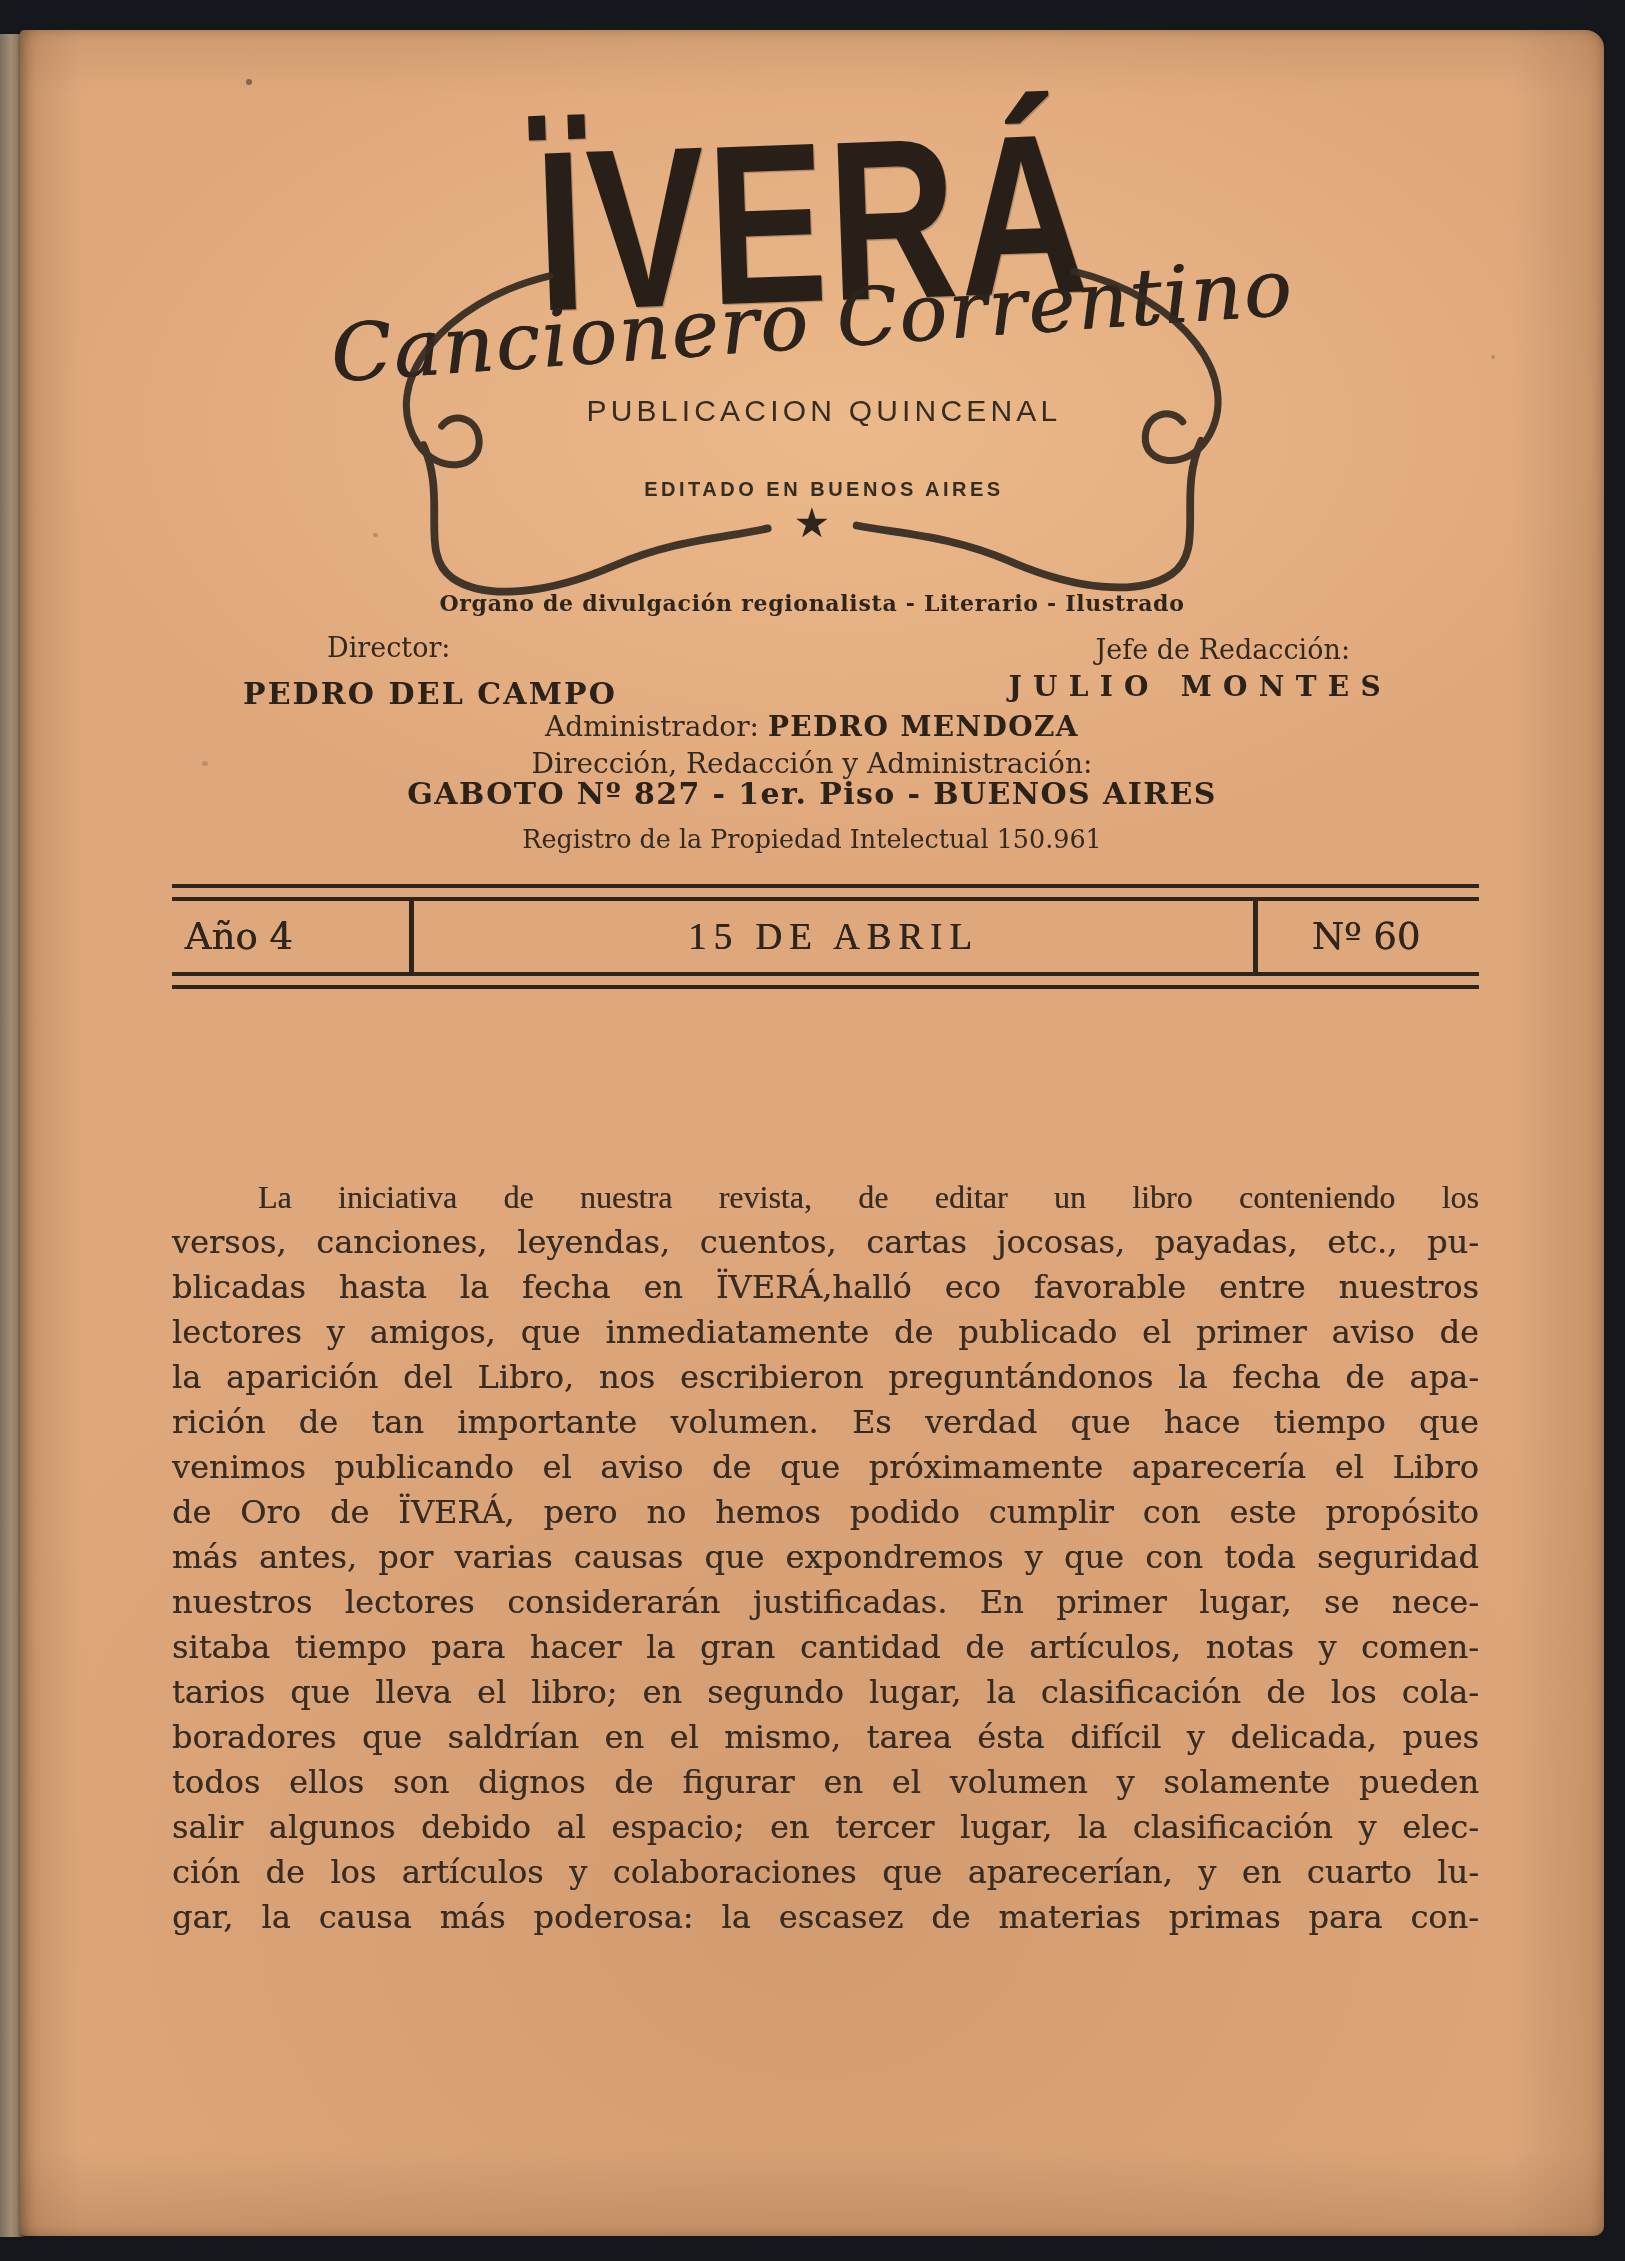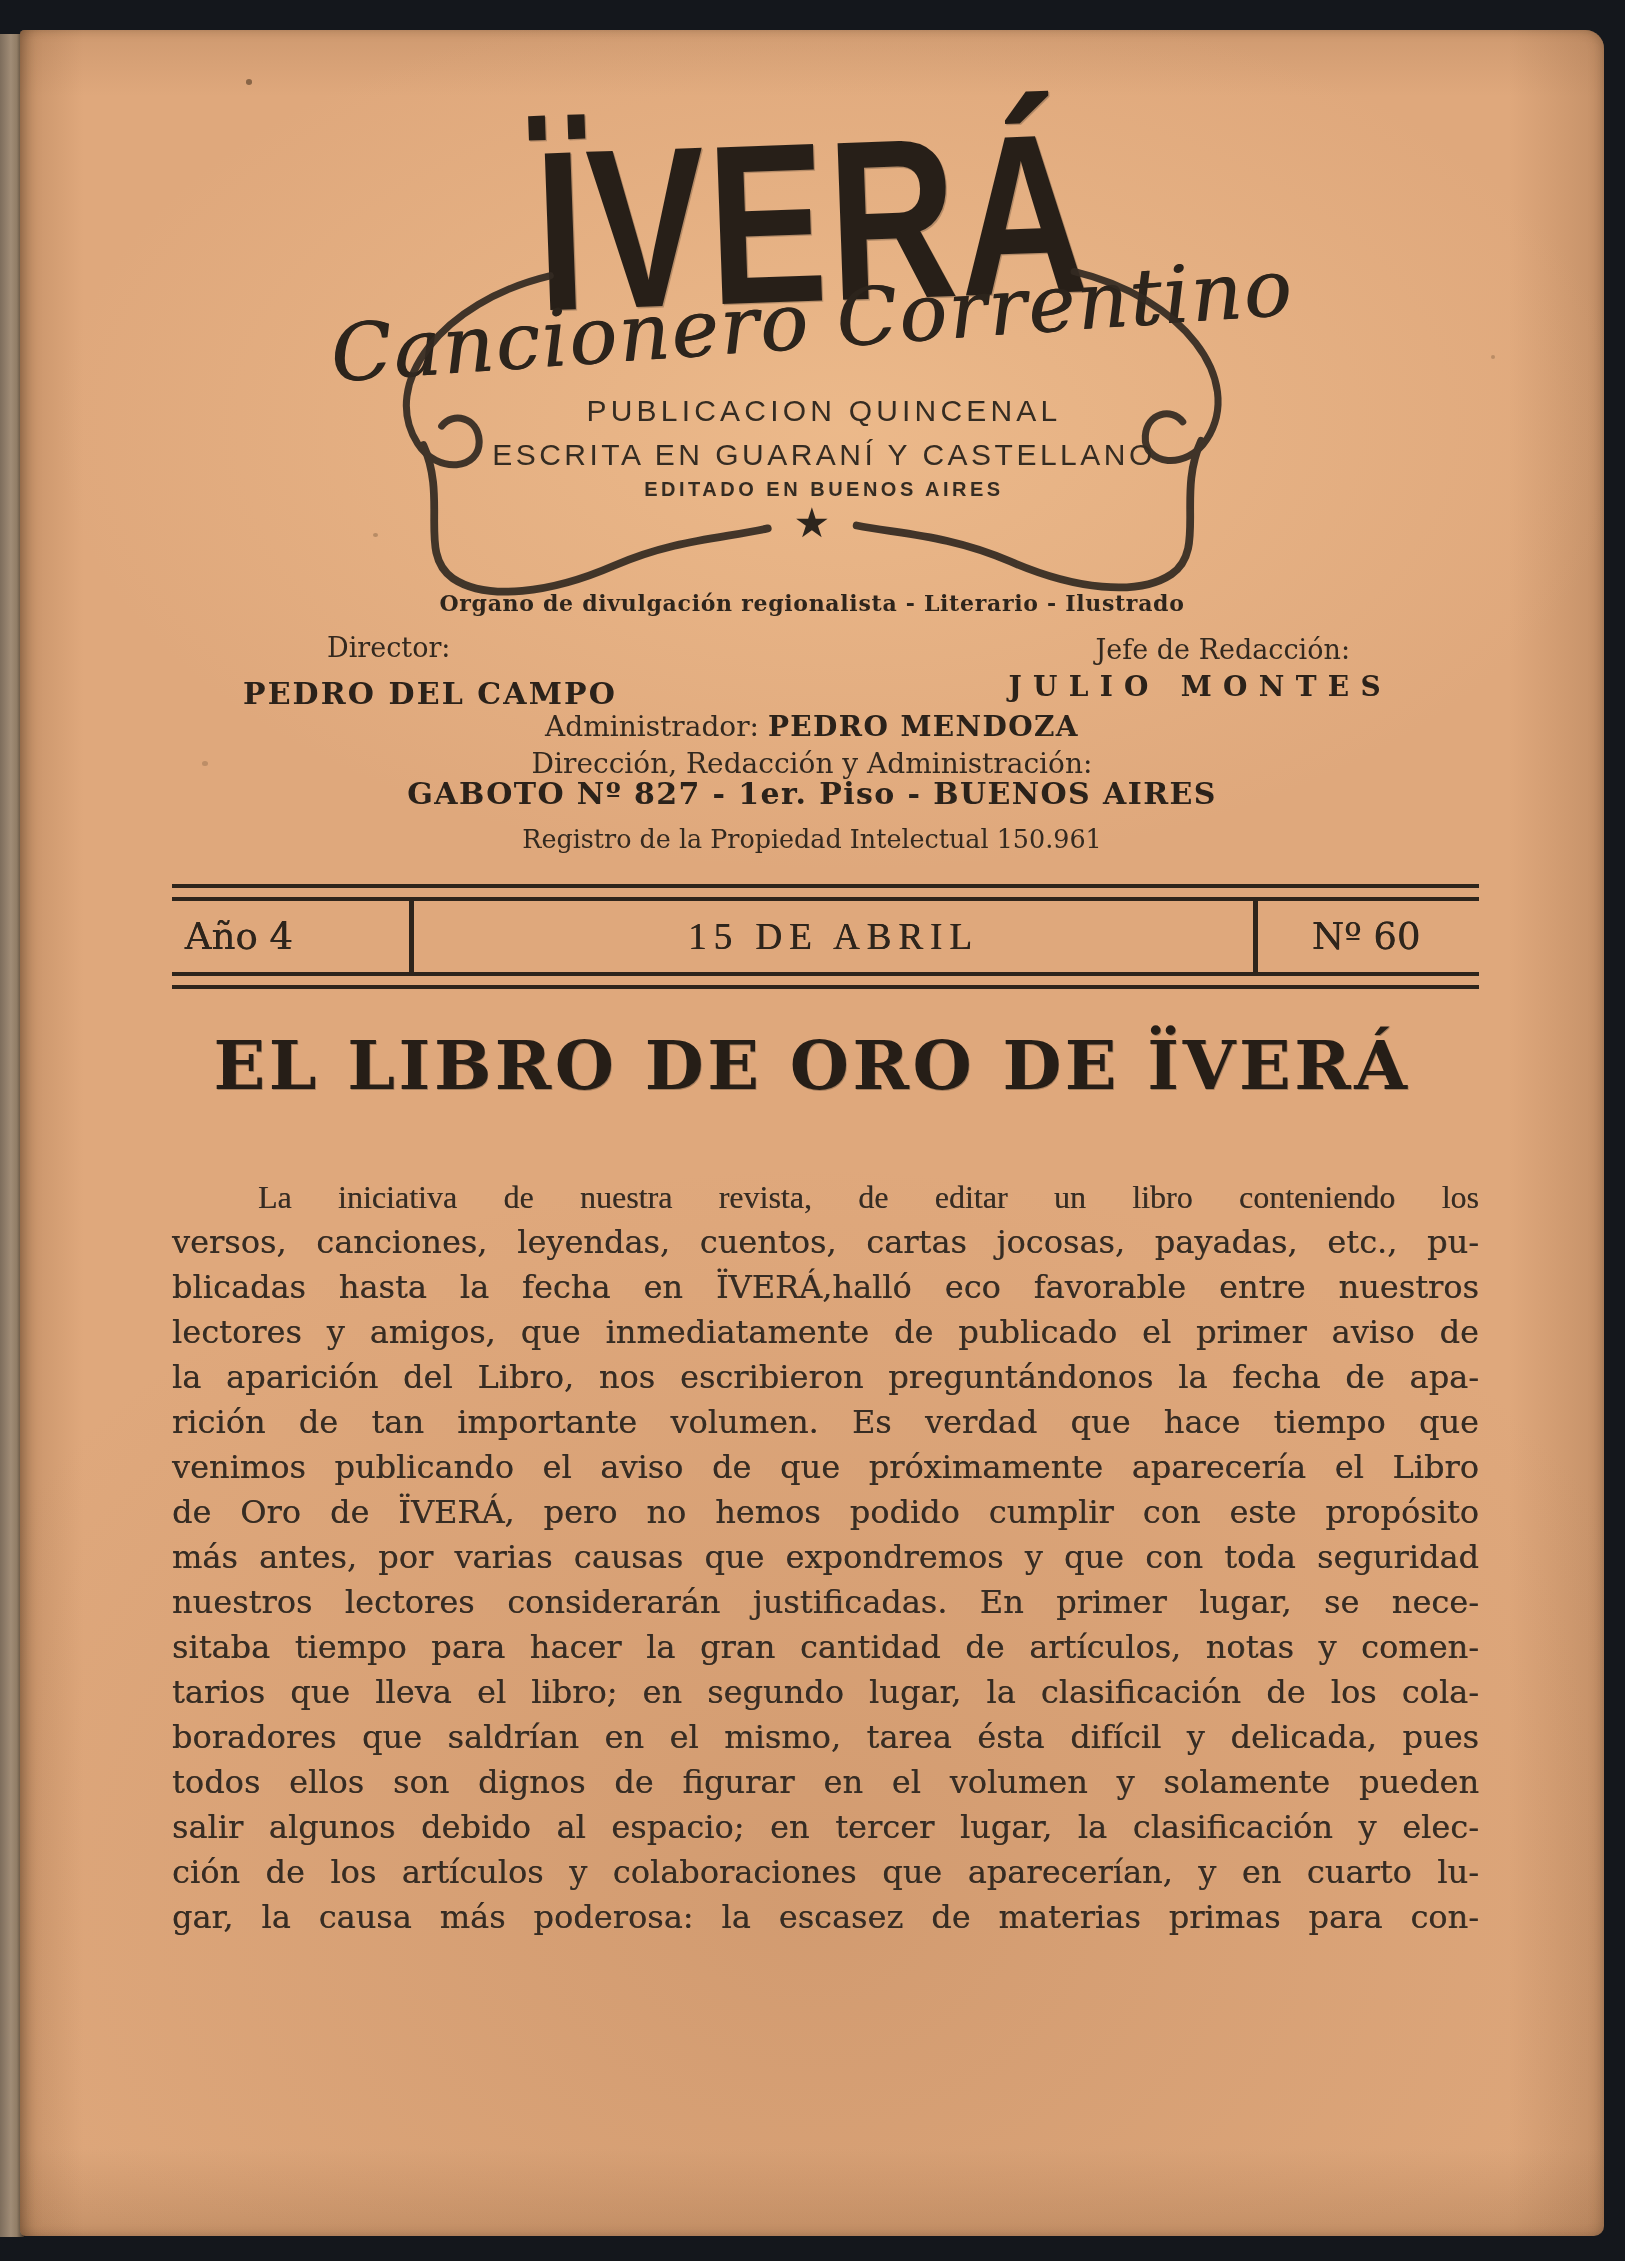--- a/index.html
+++ b/index.html
@@ -108,21 +108,20 @@
   <svg class="flourish" width="989" height="367" viewBox="0 0 1400 520">
     <g fill="none" stroke="#332a22" stroke-linecap="round" opacity="0.92">
       <path d="M330,18 C175,55 88,172 142,256 C170,300 232,293 229,251 C227,219 192,210 176,231" stroke-width="10"></path>
       <path d="M150,258 C185,335 142,413 192,447 C240,479 330,468 420,429 C505,392 575,390 638,376" stroke-width="11"></path>
       <path d="M1072,12 C1227,49 1314,166 1260,250 C1232,294 1170,287 1173,245 C1175,213 1210,204 1226,225" stroke-width="10"></path>
       <path d="M1252,252 C1217,329 1260,407 1210,441 C1162,473 1072,462 982,423 C897,386 827,384 764,372" stroke-width="11"></path>
     </g>
   </svg>
 
   <div class="tagline tag1">PUBLICACION QUINCENAL</div>
-  <div class="tagline tag2">ESCRITA EN GUARANÍ Y CASTELLANO</div>
   <div class="tagline tag3">EDITADO EN BUENOS AIRES</div>
   <div class="star">★</div>
 
   <div class="organ">Organo de divulgación regionalista - Literario - Ilustrado</div>
 
   <div class="lbl director-label">Director:</div>
   <div class="lbl editor-label">Jefe de Redacción:</div>
   <div class="name director-name">PEDRO DEL CAMPO</div>
   <div class="name editor-name">JULIO MONTES</div>
 
@@ -143,21 +142,20 @@
       <div class="cell c-date">
         <span class="issuetext">15 DE ABRIL</span>
       </div>
       <div class="cell c-num">
         <span class="issuetext">Nº 60</span>
       </div>
     </div>
     <div class="dbl"></div>
   </div>
 
-  <div class="headline">EL LIBRO DE ORO DE ÏVERÁ</div>
 
   <div class="body-copy">
       <div class="pline">La iniciativa de nuestra revista, de editar un libro conteniendo los</div>
       <div class="pline">versos, canciones, leyendas, cuentos, cartas jocosas, payadas, etc., pu-</div>
       <div class="pline">blicadas hasta la fecha en ÏVERÁ,halló eco favorable entre nuestros</div>
       <div class="pline">lectores y amigos, que inmediatamente de publicado el primer aviso de</div>
       <div class="pline">la aparición del Libro, nos escribieron preguntándonos la fecha de apa-</div>
       <div class="pline">rición de tan importante volumen.  Es verdad que hace tiempo que</div>
       <div class="pline">venimos publicando el aviso de que próximamente aparecería el Libro</div>
       <div class="pline">de Oro de ÏVERÁ, pero no hemos podido cumplir con este propósito</div>

